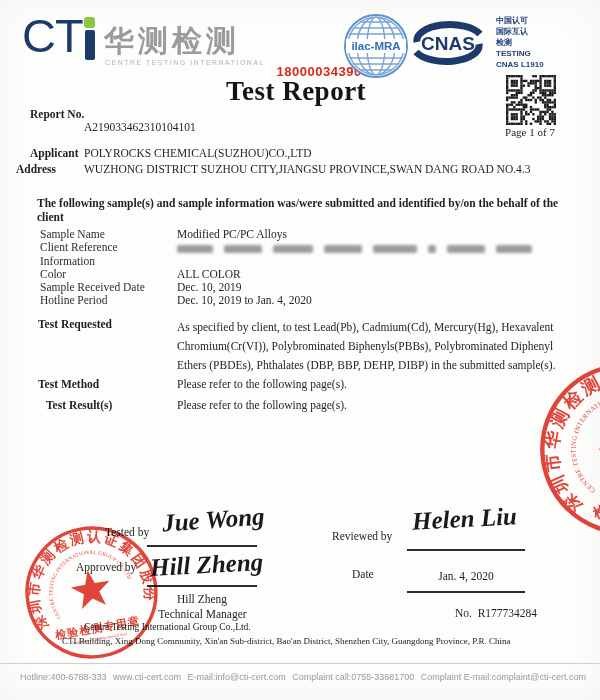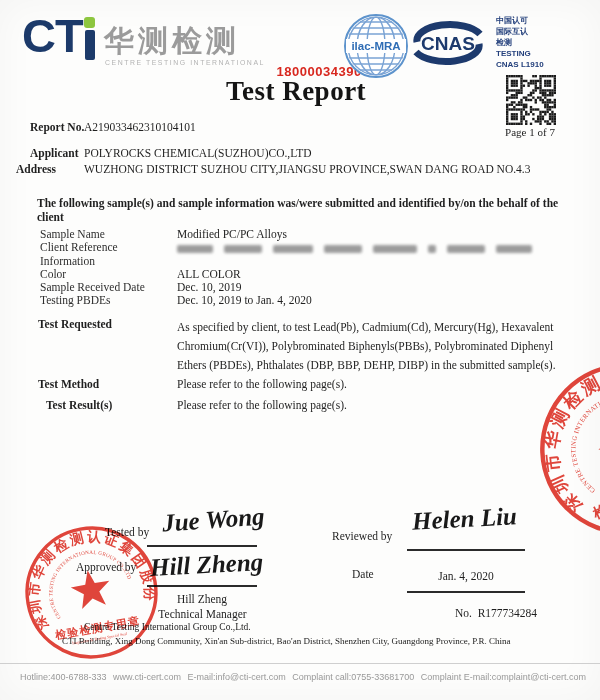--- a/index.html
+++ b/index.html
@@ -9,21 +9,21 @@
   *{margin:0;padding:0;box-sizing:border-box;}
   html,body{background:#e8e8e8;}
   #page{position:relative;width:600px;height:700px;background:#fdfdfc;overflow:hidden;
         font-family:"Liberation Serif",serif;color:var(--ink);
         box-shadow:inset 0 0 40px rgba(0,0,0,0.04);}
   .abs{position:absolute;}
   .lbl{font-weight:bold;font-size:11.5px;}
   .val{font-size:11.5px;}
   .flbl{font-size:11.5px;color:#2e2e2e;}
   
-  .cti-word{left:22px;top:12px;font-size:47px;font-weight:bold;color:var(--navy);
+  .cti-word{left:22px;top:12px;font-size:47px;font-weight:normal;color:var(--navy);
             font-family:"Liberation Sans",sans-serif;letter-spacing:-1px;line-height:1;}
   .cti-dot{left:84px;top:17px;width:11px;height:11px;border-radius:3px;background:#8dc63f;}
   .cti-cn{left:104px;top:21px;font-size:30px;color:var(--graylogo);letter-spacing:4px;
           font-family:"Liberation Sans",sans-serif;font-weight:bold;}
   .cti-tag{left:105px;top:59px;font-size:6.9px;color:#b3b3b3;letter-spacing:1.55px;
            font-family:"Liberation Sans",sans-serif;}
   
   .cma-num{left:238px;top:64px;width:106px;text-align:center;color:var(--red);
            font-size:13px;font-weight:bold;letter-spacing:.5px;font-family:"Liberation Sans",sans-serif;margin-left:32px;}
   
@@ -341,21 +341,21 @@
         <rect x="19.05" y="47.62" width="2.38" height="2.38"></rect>
         <rect x="23.81" y="47.62" width="2.38" height="2.38"></rect>
         <rect x="33.33" y="47.62" width="2.38" height="2.38"></rect>
         <rect x="40.48" y="47.62" width="2.38" height="2.38"></rect>
         <rect x="42.86" y="47.62" width="2.38" height="2.38"></rect>
         <rect x="47.62" y="47.62" width="2.38" height="2.38"></rect>
       </svg>
   </div>
   <div class="abs page-num">Page 1 of 7</div>
 
-  <div class="abs lbl" style="left:30px;top:121px;">Report No.</div>
+  <div class="abs lbl" style="left:30px;top:108px;">Report No.</div>
   <div class="abs val" style="left:84px;top:121px;">A219033462310104101</div>
 
   <div class="abs lbl" style="left:30px;top:147px;">Applicant</div>
   <div class="abs val" style="left:84px;top:147px;">POLYROCKS CHEMICAL(SUZHOU)CO.,LTD</div>
 
   <div class="abs lbl" style="left:16px;top:163px;">Address</div>
   <div class="abs val" style="left:84px;top:163px;">WUZHONG DISTRICT SUZHOU CITY,JIANGSU PROVINCE,SWAN DANG ROAD NO.4.3</div>
 
   <div class="abs lbl" style="left:37px;top:196px;width:540px;line-height:14px;">The following sample(s) and sample information was/were submitted and identified by/on the behalf of the client</div>
 
@@ -373,21 +373,21 @@
     <span style="width:38px"></span>
       <span style="width:36px"></span>
   </div>
 
   <div class="abs flbl" style="left:40px;top:268px;">Color</div>
   <div class="abs val" style="left:177px;top:268px;">ALL COLOR</div>
 
   <div class="abs flbl" style="left:40px;top:281px;">Sample Received Date</div>
   <div class="abs val" style="left:177px;top:281px;">Dec. 10, 2019</div>
 
-  <div class="abs flbl" style="left:40px;top:294px;">Testing PBDEs</div>
+  <div class="abs flbl" style="left:40px;top:294px;">Hotline Period</div>
   <div class="abs val" style="left:177px;top:294px;">Dec. 10, 2019 to Jan. 4, 2020</div>
 
   <div class="abs lbl" style="left:38px;top:318px;">Test Requested</div>
   <div class="abs val" style="left:177px;top:318px;width:396px;line-height:19px;">As specified by client, to test Lead(Pb), Cadmium(Cd), Mercury(Hg), Hexavalent Chromium(Cr(VI)), Polybrominated Biphenyls(PBBs), Polybrominated Diphenyl Ethers (PBDEs), Phthalates (DBP, BBP, DEHP, DIBP) in the submitted sample(s).</div>
 
   <div class="abs lbl" style="left:38px;top:378px;">Test Method</div>
   <div class="abs val" style="left:177px;top:378px;">Please refer to the following page(s).</div>
 
   <div class="abs lbl" style="left:46px;top:399px;">Test Result(s)</div>
   <div class="abs val" style="left:177px;top:399px;">Please refer to the following page(s).</div>

